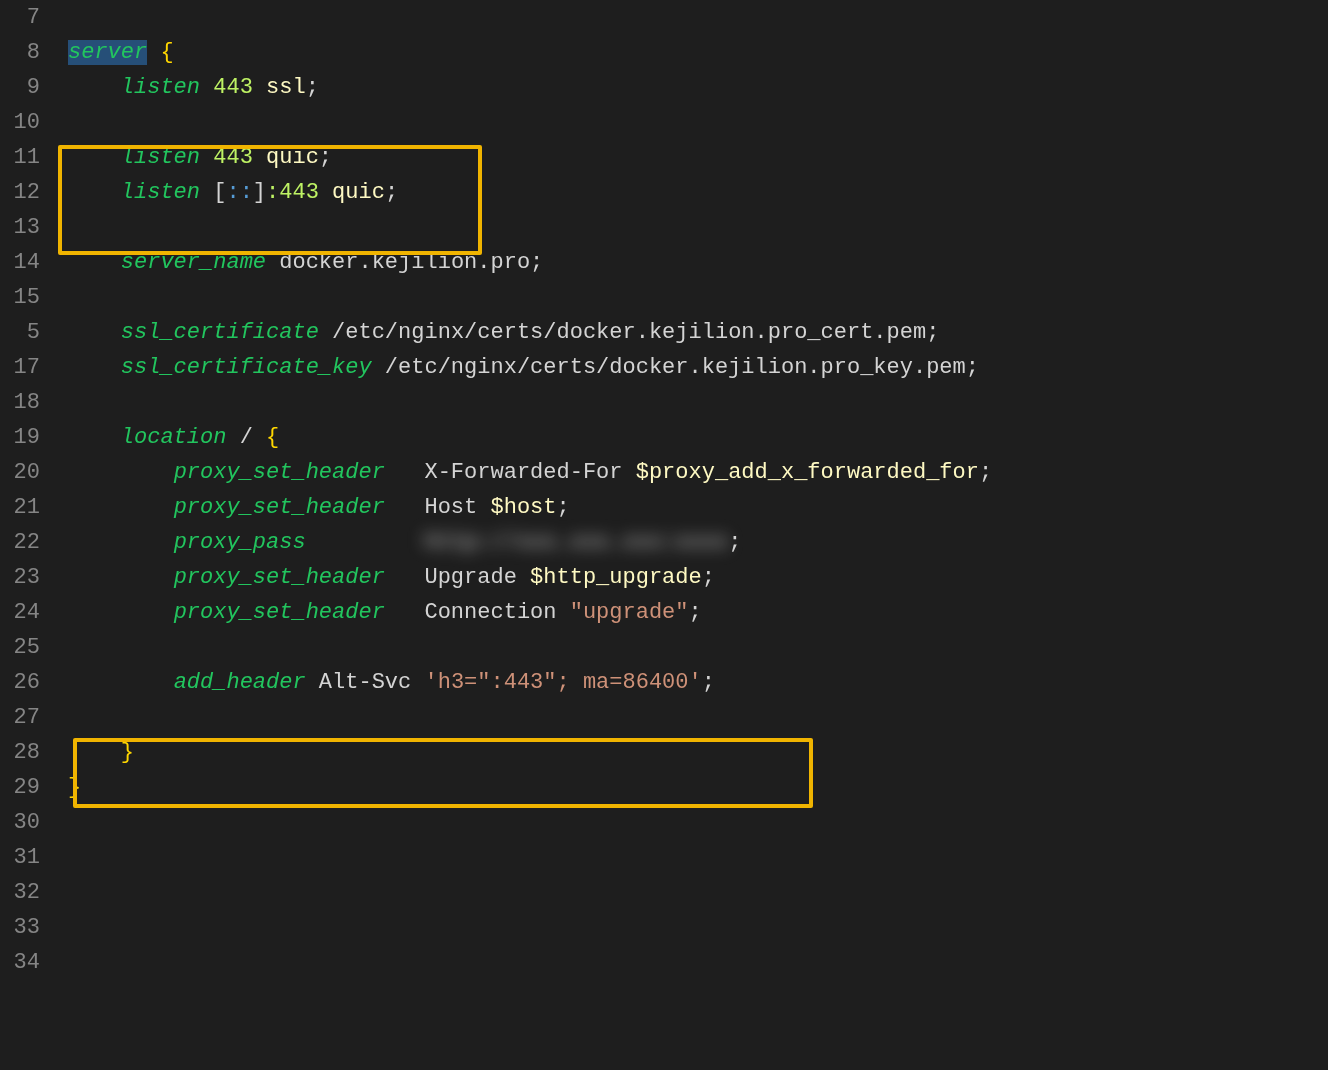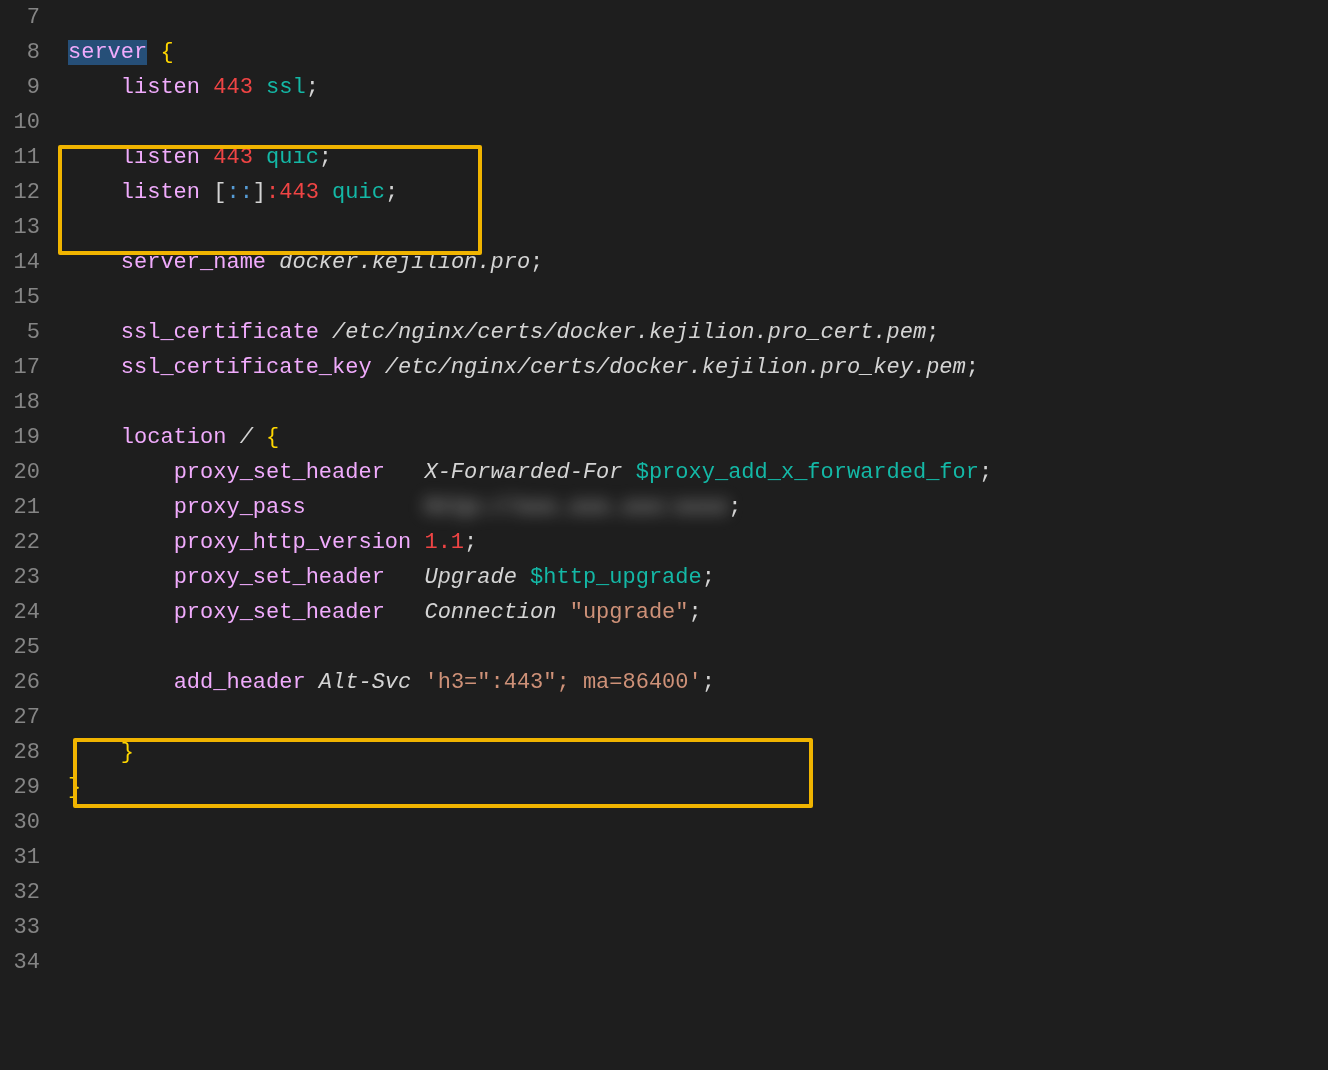--- a/index.html
+++ b/index.html
@@ -30,26 +30,26 @@
     flex: 1;
     position: relative;
     padding-left: 10px;
   }
   .line {
     height: 35px;
     white-space: pre;
     position: relative;
   }
   .tok-keyword { color: #569cd6; }
-  .tok-directive { color: #f0abfc; }
-  .tok-number { color: #ef4444; }
+  .tok-directive { color: #22c55e; font-style: italic; }
+  .tok-number { color: #bef264; }
   .tok-string { color: #ce9178; }
   .tok-punct { color: #d4d4d4; }
-  .tok-ident { color: #14b8a6; }
-  .tok-text { color: #d4d4d4; font-style: italic; }
+  .tok-ident { color: #fef9c3; }
+  .tok-text { color: #d4d4d4; }
   .tok-brace { color: #ffd700; }
   .tok-sel { background: #264f78; }
   
   .highlight-box {
     position: absolute;
     border: 4px solid #f0b400;
     pointer-events: none;
     z-index: 10;
     border-radius: 2px;
   }
@@ -134,24 +134,24 @@
 
     <div class="line">    <span class="tok-directive">ssl_certificate_key</span> <span class="tok-text">/etc/nginx/certs/docker.kejilion.pro_key.pem</span><span class="tok-punct">;</span></div>
 
     <div class="line"></div>
 
     <div class="line">    <span class="tok-directive">location</span> <span class="tok-text">/</span> <span class="tok-brace">{</span></div>
 
 
     <div class="line">        <span class="tok-directive">proxy_set_header</span>   <span class="tok-text">X-Forwarded-For</span> <span class="tok-ident">$proxy_add_x_forwarded_for</span><span class="tok-punct">;</span></div>
 
+    <div class="line">        <span class="tok-directive">proxy_set_header</span>   <span class="tok-text">Host</span> <span class="tok-ident">$host</span><span class="tok-punct">;</span></div>
 
     <div class="line">        <span class="tok-directive">proxy_pass</span>         <span class="blur tok-text">http://xxx.xxx.xxx:xxxx</span><span class="tok-punct">;</span></div>
 
-    <div class="line">        <span class="tok-directive">proxy_http_version</span> <span class="tok-number">1.1</span><span class="tok-punct">;</span></div>
 
     <div class="line">        <span class="tok-directive">proxy_set_header</span>   <span class="tok-text">Upgrade</span> <span class="tok-ident">$http_upgrade</span><span class="tok-punct">;</span></div>
 
     <div class="line">        <span class="tok-directive">proxy_set_header</span>   <span class="tok-text">Connection</span> <span class="tok-string">"upgrade"</span><span class="tok-punct">;</span></div>
 
     <div class="line"></div>
 
     <div class="line">        <span class="tok-directive">add_header</span> <span class="tok-text">Alt-Svc</span> <span class="tok-string">'h3=":443"; ma=86400'</span><span class="tok-punct">;</span></div>
 
     <div class="line"></div>

